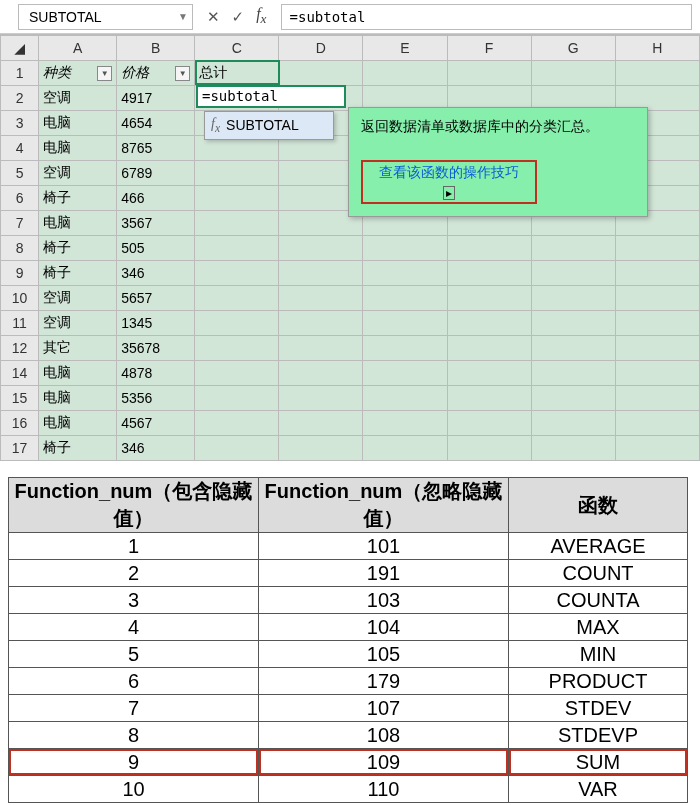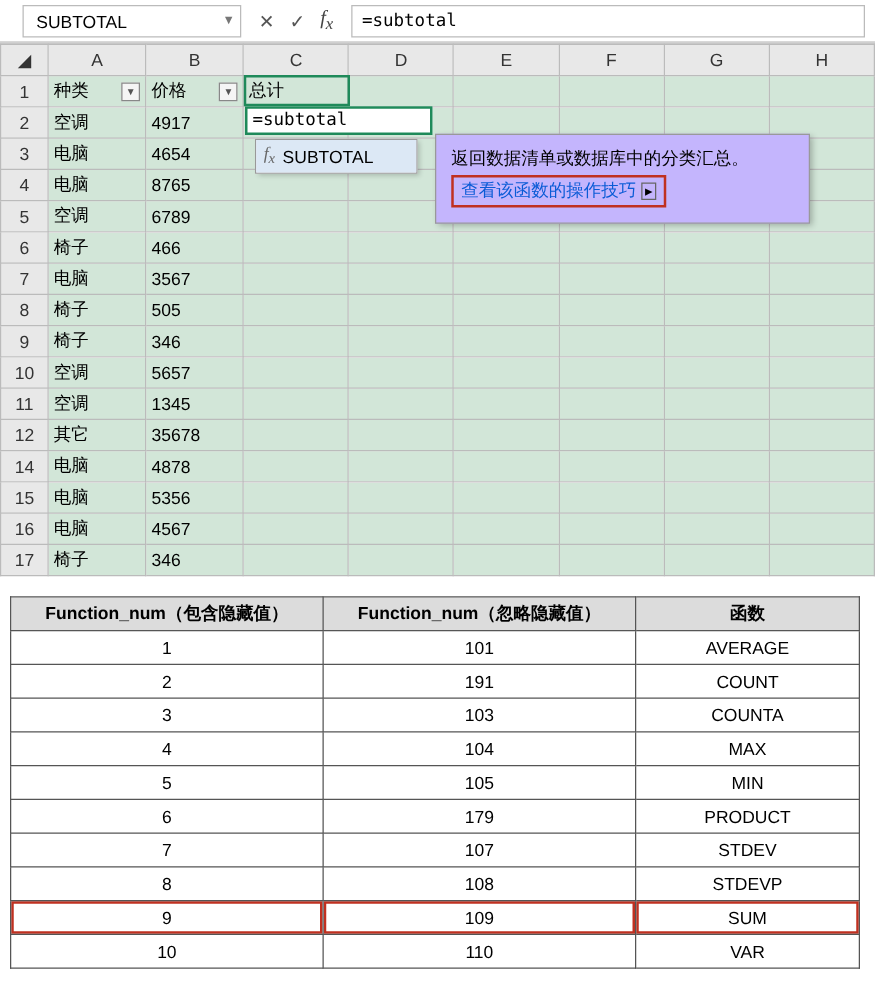--- a/index.html
+++ b/index.html
@@ -83,20 +83,21 @@
     color:#333;
   }
   .grid td.dat { background: #d2e6d8; }
   .col-A { width: 78px; }
   .col-B { width: 78px; }
   .col-rest { width: 84px; }
   .filter-hdr {
     position: relative;
     display:flex; align-items:center; justify-content:space-between;
     height:100%;
+    font-style:italic;
   }
   .filter-btn {
     display:inline-flex; align-items:center; justify-content:center;
     width:15px; height:15px;
     border:1px solid #888; background:#f5f5f5;
     font-size:8px; color:#555;
   }
   
   .cell-edit {
     position:absolute;
@@ -130,42 +131,43 @@
     padding:4px 6px;
     background:#dce8f5;
     font-size:14px;
   }
   .ac-item .fx { font-style:italic; font-family:"Times New Roman",serif; color:#666; }
   
   .info-tip {
     position:absolute;
     left: 348px; top: 72px;
     width: 300px;
-    background:#c4b5fd;
+    background:#86efac;
     border:1px solid #999;
     box-shadow: 2px 2px 5px rgba(0,0,0,.25);
     padding: 10px 12px 12px;
     font-size:14px;
     z-index:4;
   }
   .info-tip .link-wrap {
     display:inline-flex; align-items:center; gap:4px;
     border:2px solid #c03020;
-    padding: 2px 6px;
-    margin-top:4px;
+    padding: 2px 16px;
+    margin-top:24px;
+    flex-direction:column;
   }
   .info-tip a { color:#0a5bd6; text-decoration:none; }
   .info-tip .vid { font-size:12px; border:1px solid #666; padding:0 2px; line-height:12px;}
 
   
   .ref-table {
     margin: 16px 8px 8px;
     border-collapse: collapse;
     width: 680px;
-    font-size: 14px;
+    font-size: 20px;
   }
   .ref-table th, .ref-table td {
     border:1px solid #555;
     height:27px;
     text-align:center;
     padding:0;
   }
   .ref-table thead th {
     background:#dcdcdc;
     font-weight:bold;

